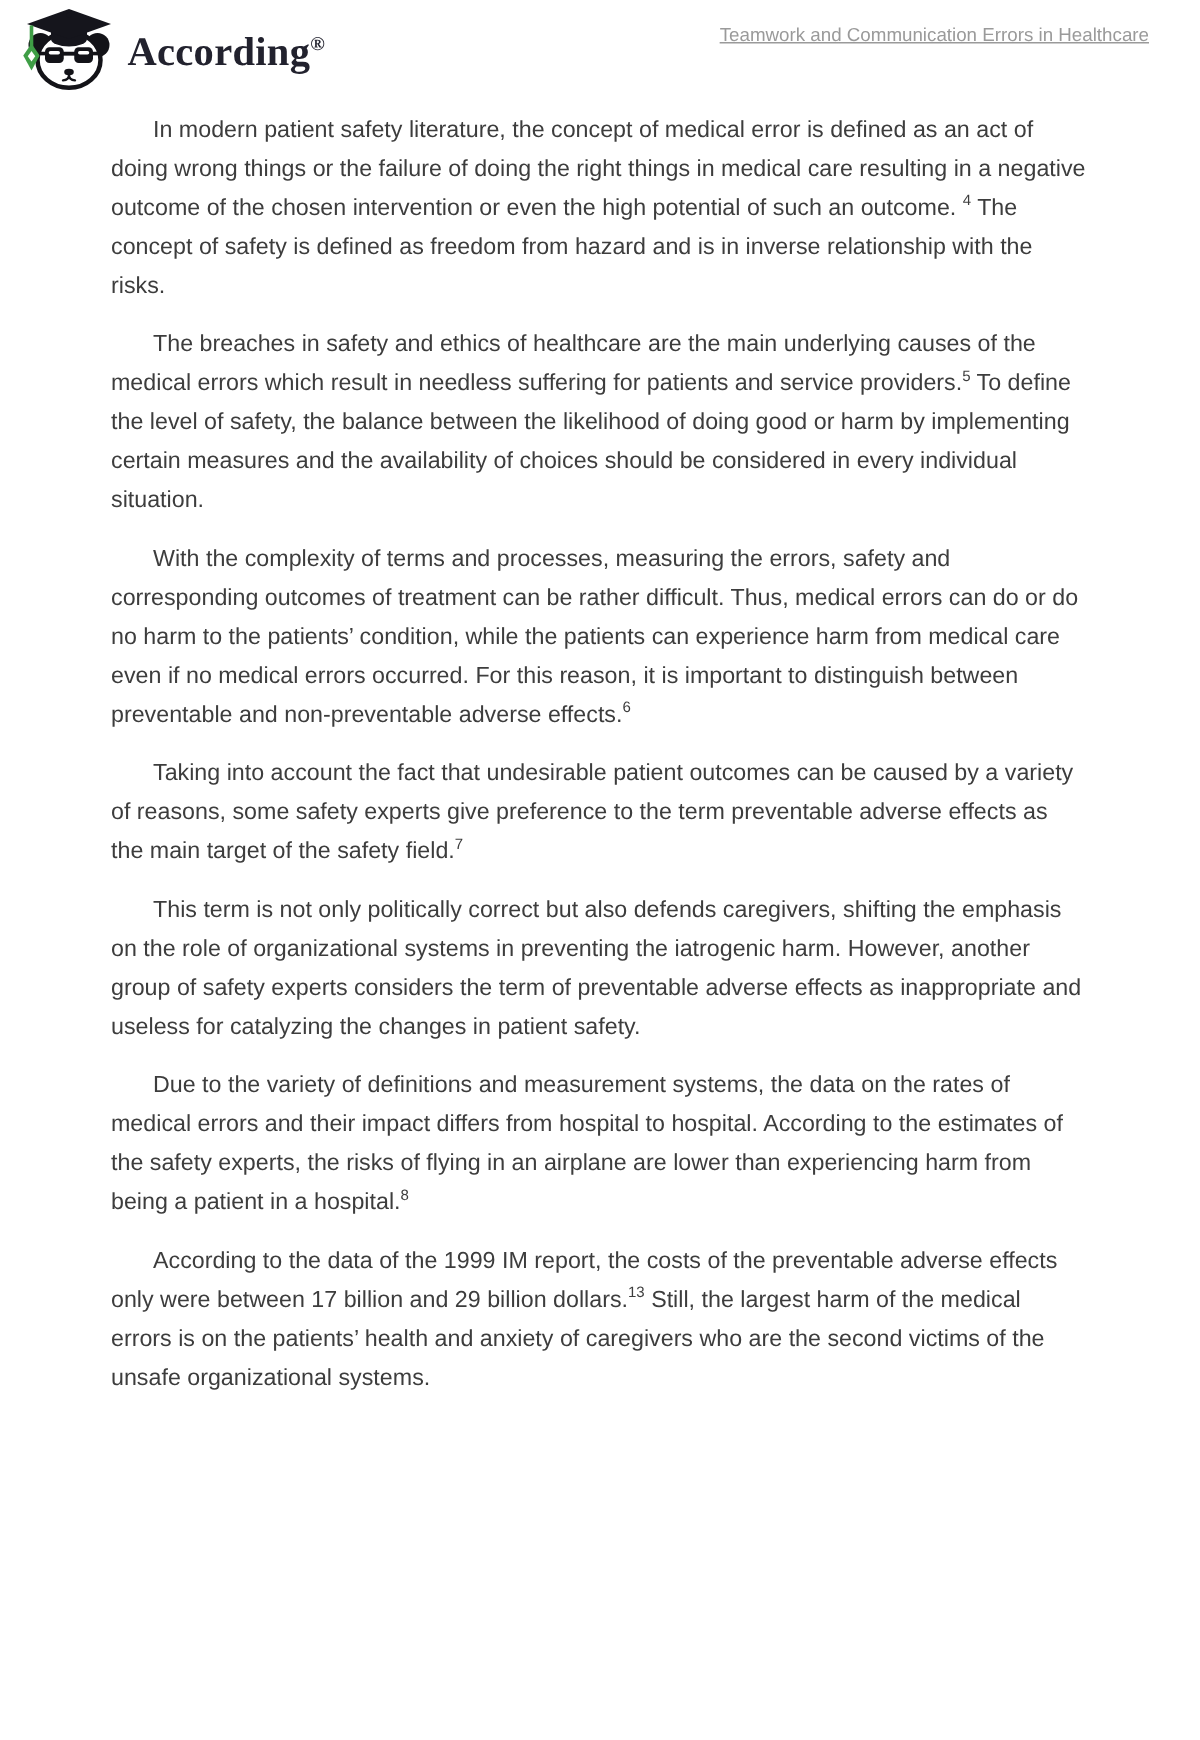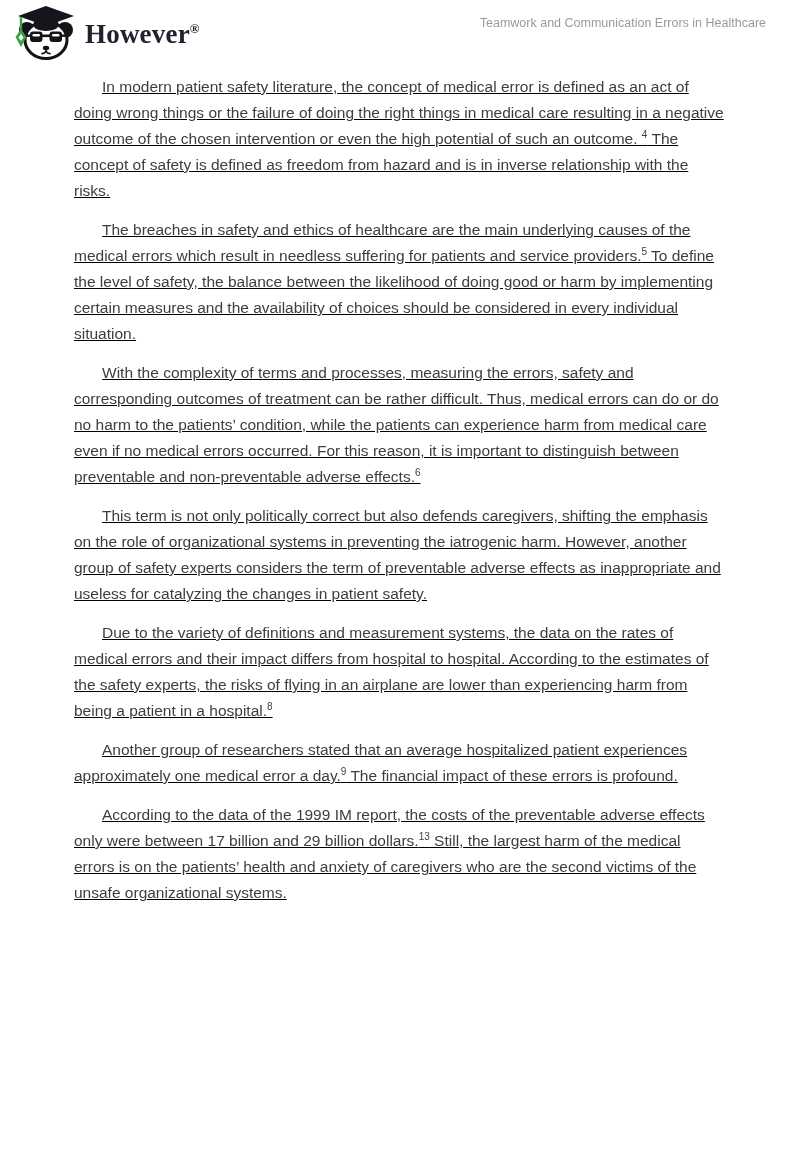--- a/index.html
+++ b/index.html
@@ -36,29 +36,29 @@
     font-size: 13px;
     vertical-align: super;
     line-height: 0;
   }
   .doc-title {
     margin-left: auto;
     margin-top: 10px;
     font-size: 12.5px;
     color: #9a9a9a;
     white-space: nowrap;
+    text-decoration: underline;
   }
 
   
   .essay-body {
     position: absolute;
     left: 74px;
     top: 74px;
     width: 650px;
-    text-decoration: underline;
   }
   .essay-body p {
     font-size: 15.5px;
     line-height: 26px;
     color: #3d3d3d;
     text-indent: 28px;
     margin: 0 0 13px 0;
     text-align: left;
   }
   .essay-body p sup {
@@ -106,27 +106,27 @@
       <rect x="27" y="28.5" width="10" height="2.6" fill="#131318"></rect>
       <rect x="12" y="28.5" width="6" height="2.4" fill="#131318"></rect>
       <rect x="46" y="28.5" width="6" height="2.4" fill="#131318"></rect>
       <rect x="18.5" y="28" width="7.5" height="2.4" rx="1.2" fill="#ffffff"></rect>
       <rect x="38" y="28" width="7.5" height="2.4" rx="1.2" fill="#ffffff"></rect>
 
       <ellipse cx="32" cy="42" rx="3.2" ry="2.2" fill="#131318"></ellipse>
       <path d="M32 44 q0 3.2 -4 3.6 M32 44 q0 3.2 4 3.6" stroke="#131318" stroke-width="1.6" fill="none" stroke-linecap="round"></path>
     </svg>
   </div>
-  <div class="brand"><span>However</span><sup>®</sup></div>
+  <div class="brand"><span>According</span><sup>®</sup></div>
   <div class="doc-title">Teamwork and Communication Errors in Healthcare</div>
 </div>
 
 <div class="essay-body">
     <p>In modern patient safety literature, the concept of medical error is defined as an act of doing wrong things or the failure of doing the right things in medical care resulting in a negative outcome of the chosen intervention or even the high potential of such an outcome. <sup>4</sup> The concept of safety is defined as freedom from hazard and is in inverse relationship with the risks.</p>
     <p>The breaches in safety and ethics of healthcare are the main underlying causes of the medical errors which result in needless suffering for patients and service providers.<sup>5</sup> To define the level of safety, the balance between the likelihood of doing good or harm by implementing certain measures and the availability of choices should be considered in every individual situation.</p>
     <p>With the complexity of terms and processes, measuring the errors, safety and corresponding outcomes of treatment can be rather difficult. Thus, medical errors can do or do no harm to the patients’ condition, while the patients can experience harm from medical care even if no medical errors occurred. For this reason, it is important to distinguish between preventable and non-preventable adverse effects.<sup>6</sup></p>
+    <p>Taking into account the fact that undesirable patient outcomes can be caused by a variety of reasons, some safety experts give preference to the term preventable adverse effects as the main target of the safety field.<sup>7</sup></p>
     <p>This term is not only politically correct but also defends caregivers, shifting the emphasis on the role of organizational systems in preventing the iatrogenic harm. However, another group of safety experts considers the term of preventable adverse effects as inappropriate and useless for catalyzing the changes in patient safety.</p>
     <p>Due to the variety of definitions and measurement systems, the data on the rates of medical errors and their impact differs from hospital to hospital. According to the estimates of the safety experts, the risks of flying in an airplane are lower than experiencing harm from being a patient in a hospital.<sup>8</sup></p>
-    <p>Another group of researchers stated that an average hospitalized patient experiences approximately one medical error a day.<sup>9</sup> The financial impact of these errors is profound.</p>
     <p>According to the data of the 1999 IM report, the costs of the preventable adverse effects only were between 17 billion and 29 billion dollars.<sup>13</sup> Still, the largest harm of the medical errors is on the patients’ health and anxiety of caregivers who are the second victims of the unsafe organizational systems.</p>
   </div>
 
 <div class="footer-url">https://ivypanda.com/essays/teamwork-and-communication-errors-in-healthcare-research-paper/</div>
 
 </body></html>

